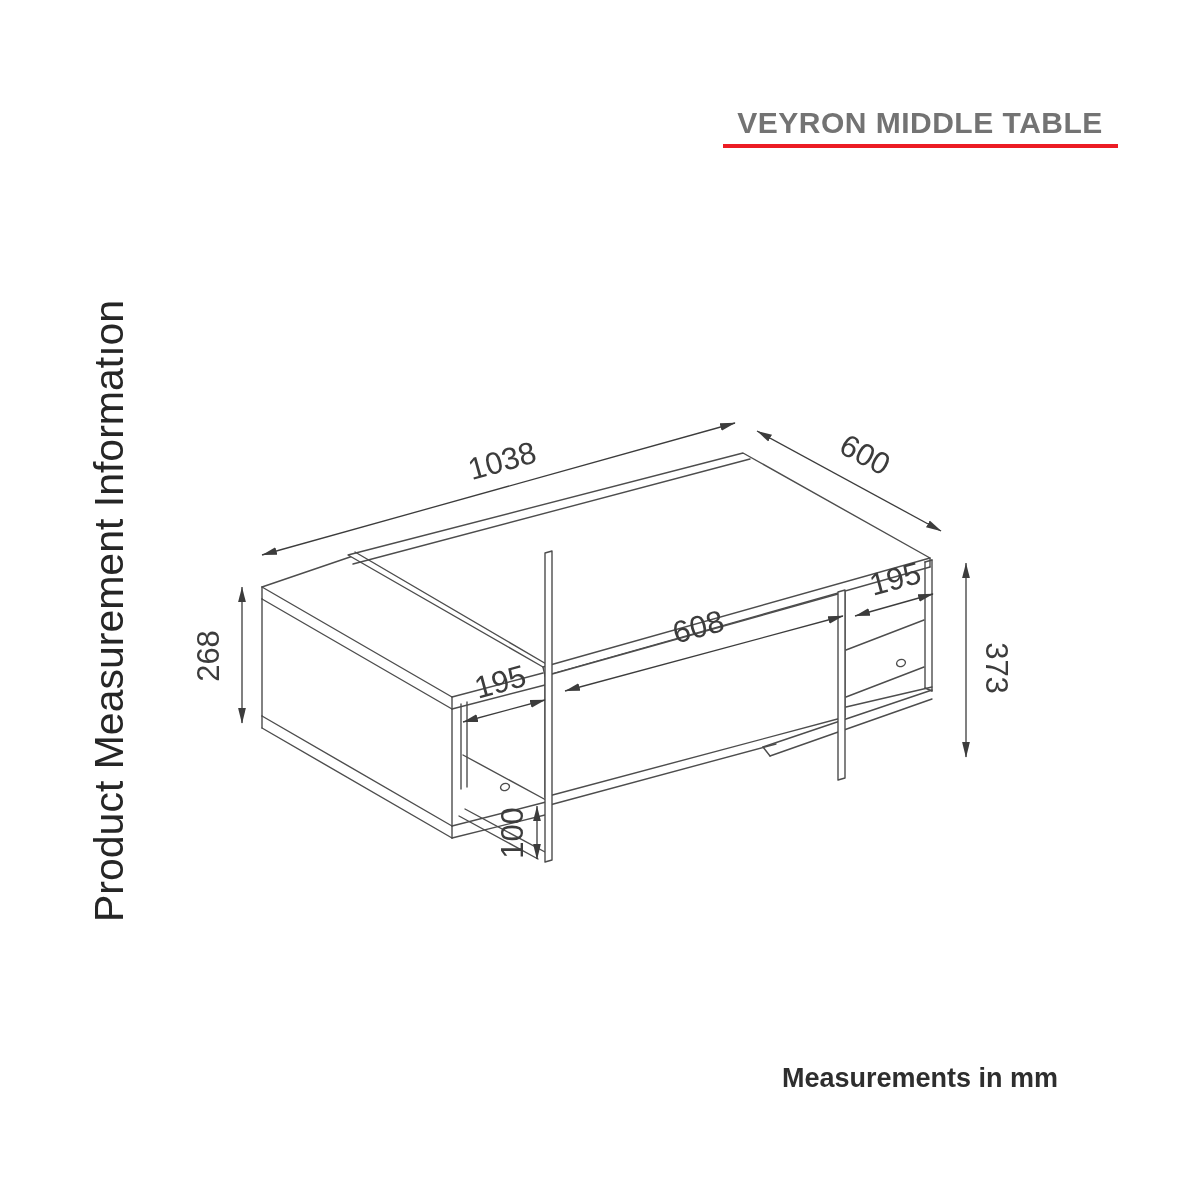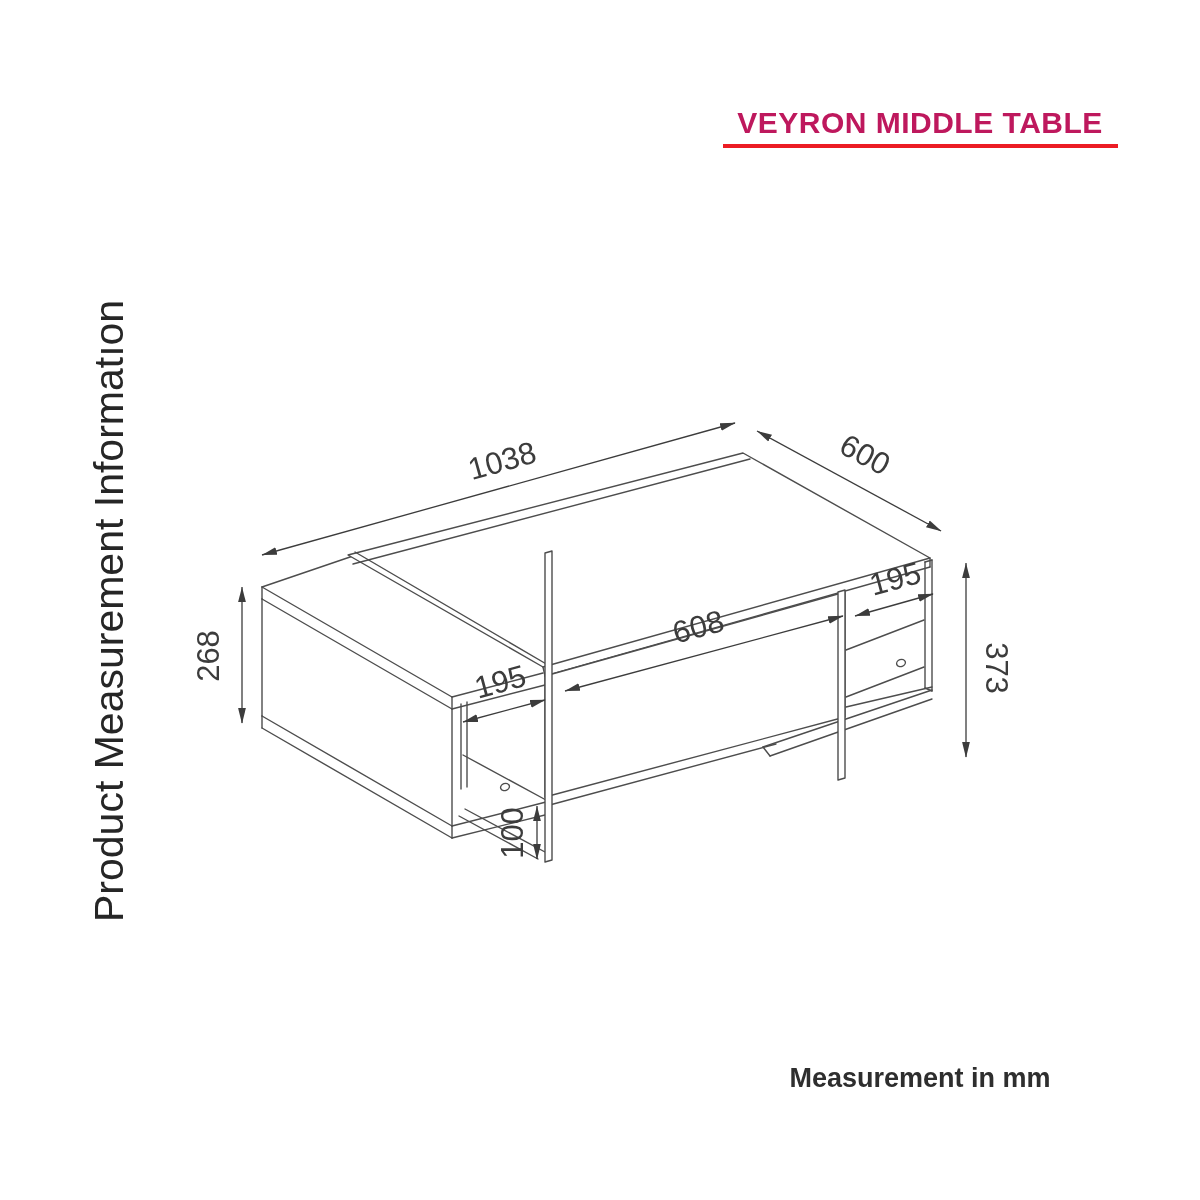--- a/index.html
+++ b/index.html
@@ -2,21 +2,21 @@
 <html><head>
 <meta charset="utf-8">
 <style>
   html,body{margin:0;padding:0;}
   body{
     width:1200px;height:1200px;background:#ffffff;position:relative;
     font-family:"Liberation Sans", sans-serif;overflow:hidden;
   }
   .page-title{
     position:absolute;left:720px;top:106px;width:400px;
-    text-align:center;font-size:30px;font-weight:bold;color:#be185d;
+    text-align:center;font-size:30px;font-weight:bold;color:#737373;
     letter-spacing:.5px;white-space:nowrap;
   }
   .title-underline{
     position:absolute;left:723px;top:144px;width:395px;height:4px;
     background:#ec1c24;
   }
   .side-label{
     position:absolute;left:86px;top:922px;
     transform:rotate(-90deg);transform-origin:0 0;
     font-size:41px;color:#262626;white-space:nowrap;
@@ -30,21 +30,21 @@
   .face{stroke:#4d4d4d;stroke-width:1.4;fill:#ffffff;stroke-linejoin:round;}
   .dim{stroke:#3c3c3c;stroke-width:1.3;fill:none;}
   .dimtxt{font-family:"Liberation Sans",sans-serif;font-size:31px;fill:#3c3c3c;text-anchor:middle;}
 </style>
 </head>
 <body>
 
 <div class="page-title">VEYRON MIDDLE TABLE</div>
 <div class="title-underline"></div>
 <div class="side-label">Product Measurement Informatıon</div>
-<div class="units-note">Measurement in mm</div>
+<div class="units-note">Measurements in mm</div>
 
 <svg class="drawing" width="1200" height="1200" viewBox="0 0 1200 1200">
   <defs>
     <marker id="arrE" viewBox="0 0 12 8" refX="11.5" refY="4" markerWidth="12" markerHeight="8" orient="auto" markerUnits="strokeWidth">
       <path d="M0,1 L12,4 L0,7 z" fill="#3c3c3c"></path>
     </marker>
     <marker id="arrS" viewBox="0 0 12 8" refX="0.5" refY="4" markerWidth="12" markerHeight="8" orient="auto" markerUnits="strokeWidth">
       <path d="M12,1 L0.5,4 L12,7 z" fill="#3c3c3c"></path>
     </marker>
   </defs>

